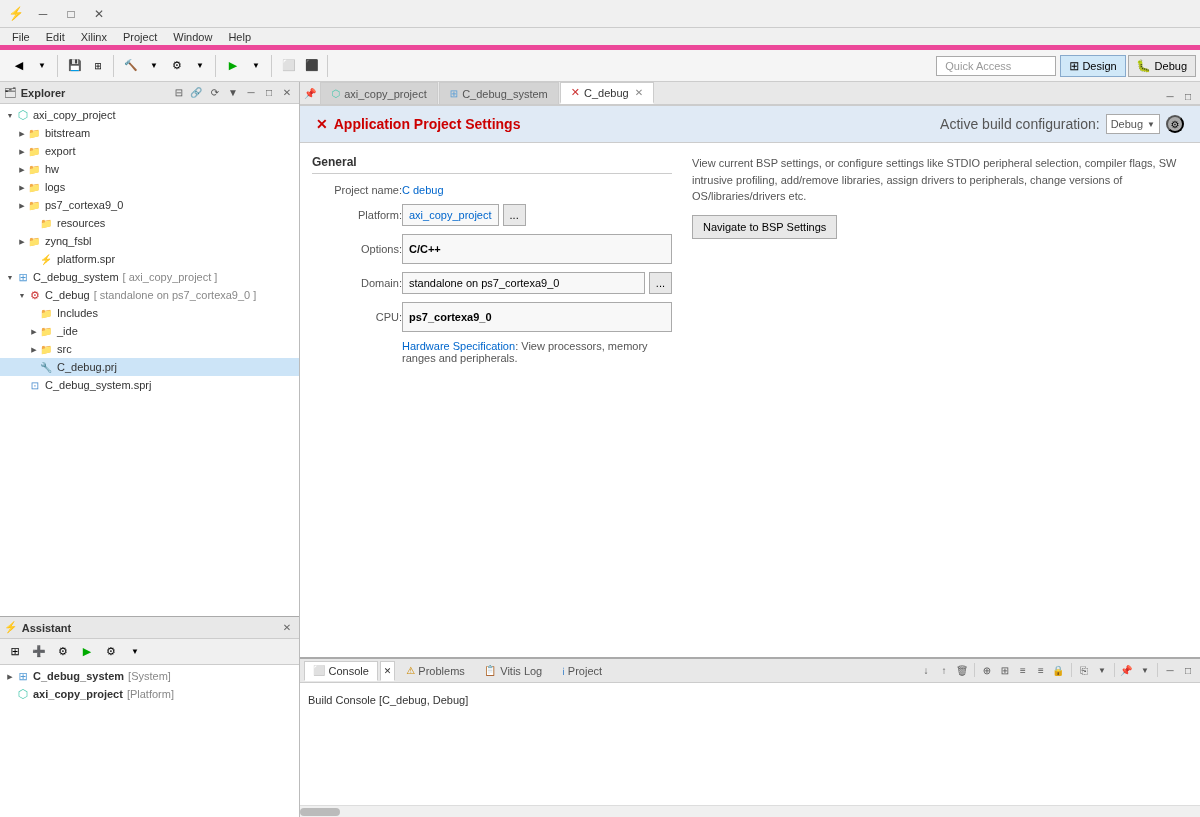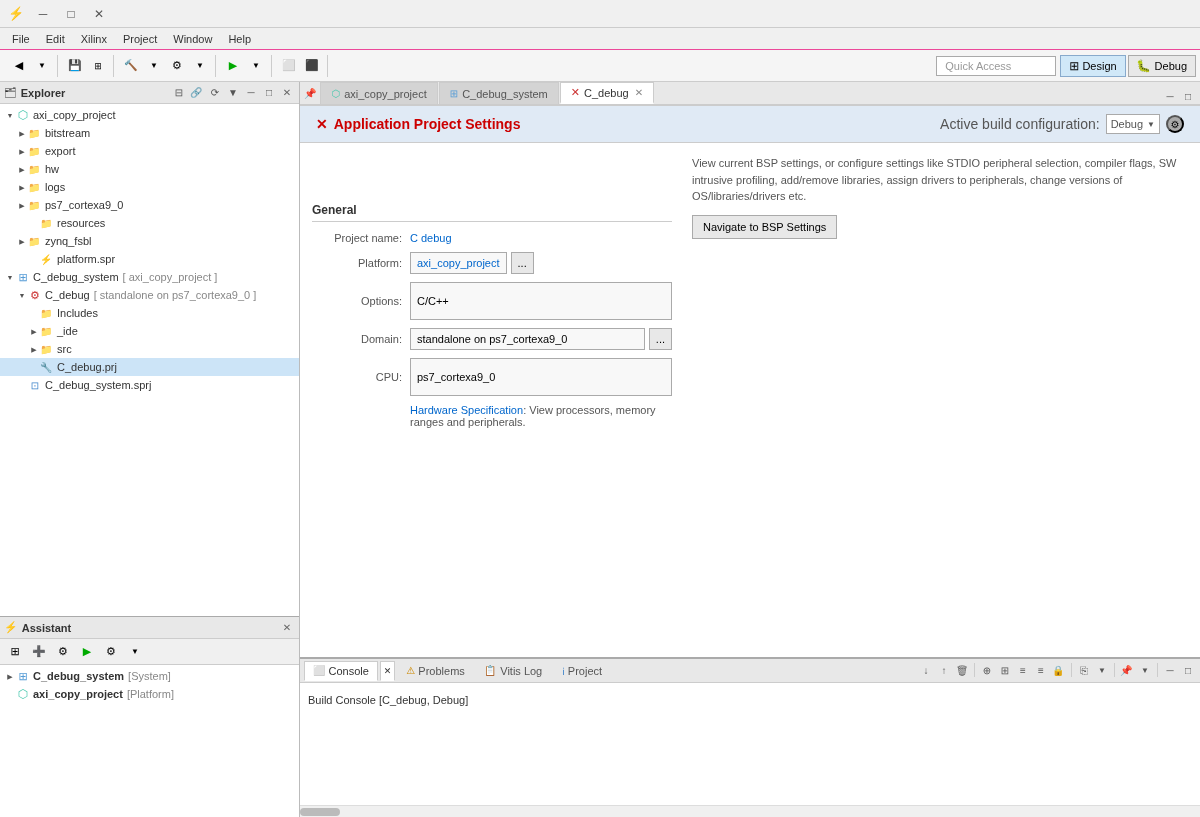--- a/index.html
+++ b/index.html
@@ -6,21 +6,21 @@
     body { font-family: 'Segoe UI', Arial, sans-serif; font-size: 11px; background: #f0f0f0; overflow: hidden; width: 1200px; height: 817px; }
 
     
     .title-bar { background: #f0f0f0; height: 28px; display: flex; align-items: center; padding: 0 8px; border-bottom: 1px solid #ccc; user-select: none; }
     .title-bar-icon { width: 16px; height: 16px; margin-right: 6px; }
     .title-text { flex: 1; font-size: 11px; color: #333; }
     .title-controls { display: flex; gap: 2px; }
     .title-btn { width: 26px; height: 20px; border: none; background: transparent; cursor: pointer; font-size: 12px; display: flex; align-items: center; justify-content: center; color: #555; }
 
     
-    .menu-bar { background: #f0f0f0; height: 22px; display: flex; align-items: center; padding: 0 4px; border-bottom: 1px solid #ec4899; }
+    .menu-bar { background: #f0f0f0; height: 22px; display: flex; align-items: center; padding: 0 4px; border-bottom: 5px solid #ec4899; }
     .menu-item { padding: 2px 8px; font-size: 11px; cursor: pointer; color: #333; }
 
     
     .toolbar { background: #f5f5f5; height: 32px; display: flex; align-items: center; padding: 0 4px; border-bottom: 1px solid #ccc; gap: 2px; }
     .toolbar-group { display: flex; align-items: center; gap: 1px; padding: 0 4px; border-right: 1px solid #ccc; }
     .toolbar-btn { width: 22px; height: 22px; border: 1px solid transparent; background: transparent; cursor: pointer; display: flex; align-items: center; justify-content: center; font-size: 11px; border-radius: 2px; }
     .quick-access { margin-left: auto; display: flex; align-items: center; }
     .quick-access-box { border: 1px solid #aaa; background: white; padding: 2px 8px; font-size: 11px; width: 120px; height: 20px; display: flex; align-items: center; color: #666; }
     .design-debug-btns { display: flex; align-items: center; gap: 2px; margin-left: 4px; }
     .design-btn { padding: 2px 8px; border: 1px solid #aaa; background: #e8e8e8; cursor: pointer; font-size: 11px; display: flex; align-items: center; gap: 3px; height: 22px; }
@@ -59,28 +59,28 @@
     
     .content-area { flex: 1; background: white; display: flex; flex-direction: column; overflow: hidden; }
     .settings-header { background: #e0eaf5; padding: 8px 16px; display: flex; align-items: center; justify-content: space-between; border-bottom: 1px solid #ccc; }
     .settings-title { font-size: 14px; font-weight: bold; color: #cc0000; display: flex; align-items: center; gap: 6px; }
     .settings-config { display: flex; align-items: center; gap: 6px; font-size: 11px; color: #555; }
     .config-label { font-size: 14px; color: #555; }
     .config-dropdown { border: 1px solid #aaa; background: white; padding: 1px 4px; font-size: 11px; height: 20px; display: flex; align-items: center; gap: 4px; cursor: pointer; }
     .settings-gear { width: 18px; height: 18px; background: #aaa; border-radius: 50%; display: flex; align-items: center; justify-content: center; font-size: 10px; cursor: pointer; }
 
     .settings-body { display: flex; flex: 1; padding: 12px; gap: 20px; overflow-y: auto; }
-    .settings-left { width: 360px; margin-top: 48px; }
+    .settings-left { width: 360px; }
     .settings-right { flex: 1; }
 
     .section-title { font-size: 12px; font-weight: bold; color: #333; margin-bottom: 10px; border-bottom: 1px solid #ccc; padding-bottom: 4px; }
-    .field-row { display: flex; align-items: center; margin-bottom: 8px; gap: 8px; }
+    .field-row { display: flex; align-items: center; margin-bottom: 8px; gap: 0; }
     .field-label { width: 90px; font-size: 11px; color: #555; text-align: right; flex-shrink: 0; }
     .field-value-link { font-size: 11px; color: #0066cc; cursor: pointer; text-decoration: none; }
-    .field-input { border: 1px solid #aaa; background: #f8f8f8; padding: 18px 6px; font-size: 11px; height: 20px; flex: 1; }
+    .field-input { border: 1px solid #aaa; background: #f8f8f8; padding: 0 6px; font-size: 11px; height: 30px; flex: 1; font-weight: bold; }
     .field-platform { display: flex; align-items: center; gap: 4px; flex: 1; }
     .field-platform-link { font-size: 11px; color: #0066cc; cursor: pointer; text-decoration: none; border: 1px solid #aaa; padding: 1px 6px; background: #f8f8f8; height: 22px; display: flex; align-items: center; }
     .field-btn { border: 1px solid #aaa; background: #e8e8e8; padding: 1px 6px; font-size: 11px; height: 22px; cursor: pointer; display: flex; align-items: center; }
     .field-domain { display: flex; align-items: center; gap: 4px; flex: 1; }
     .field-domain-input { border: 1px solid #aaa; background: #f8f8f8; padding: 2px 6px; font-size: 11px; height: 22px; flex: 1; }
 
     .options-title { font-size: 12px; font-weight: bold; color: #333; margin-bottom: 8px; }
     .options-desc { font-size: 11px; color: #555; line-height: 1.5; margin-bottom: 10px; }
     .bsp-btn { border: 1px solid #aaa; background: #e8e8e8; padding: 3px 10px; font-size: 11px; cursor: pointer; height: 24px; }
 

